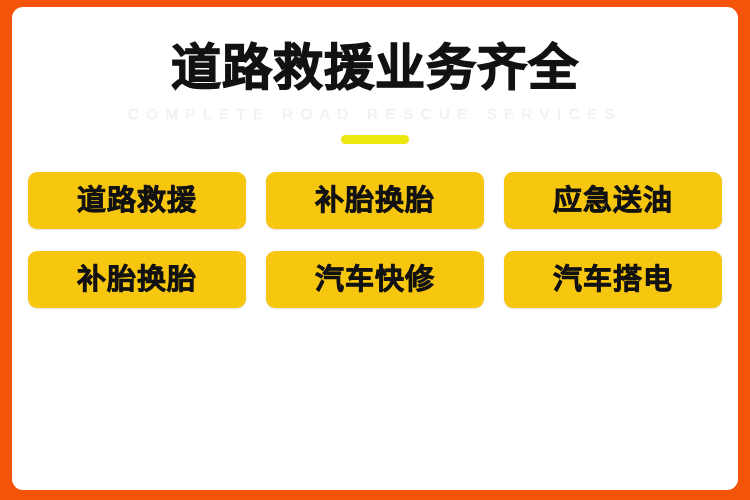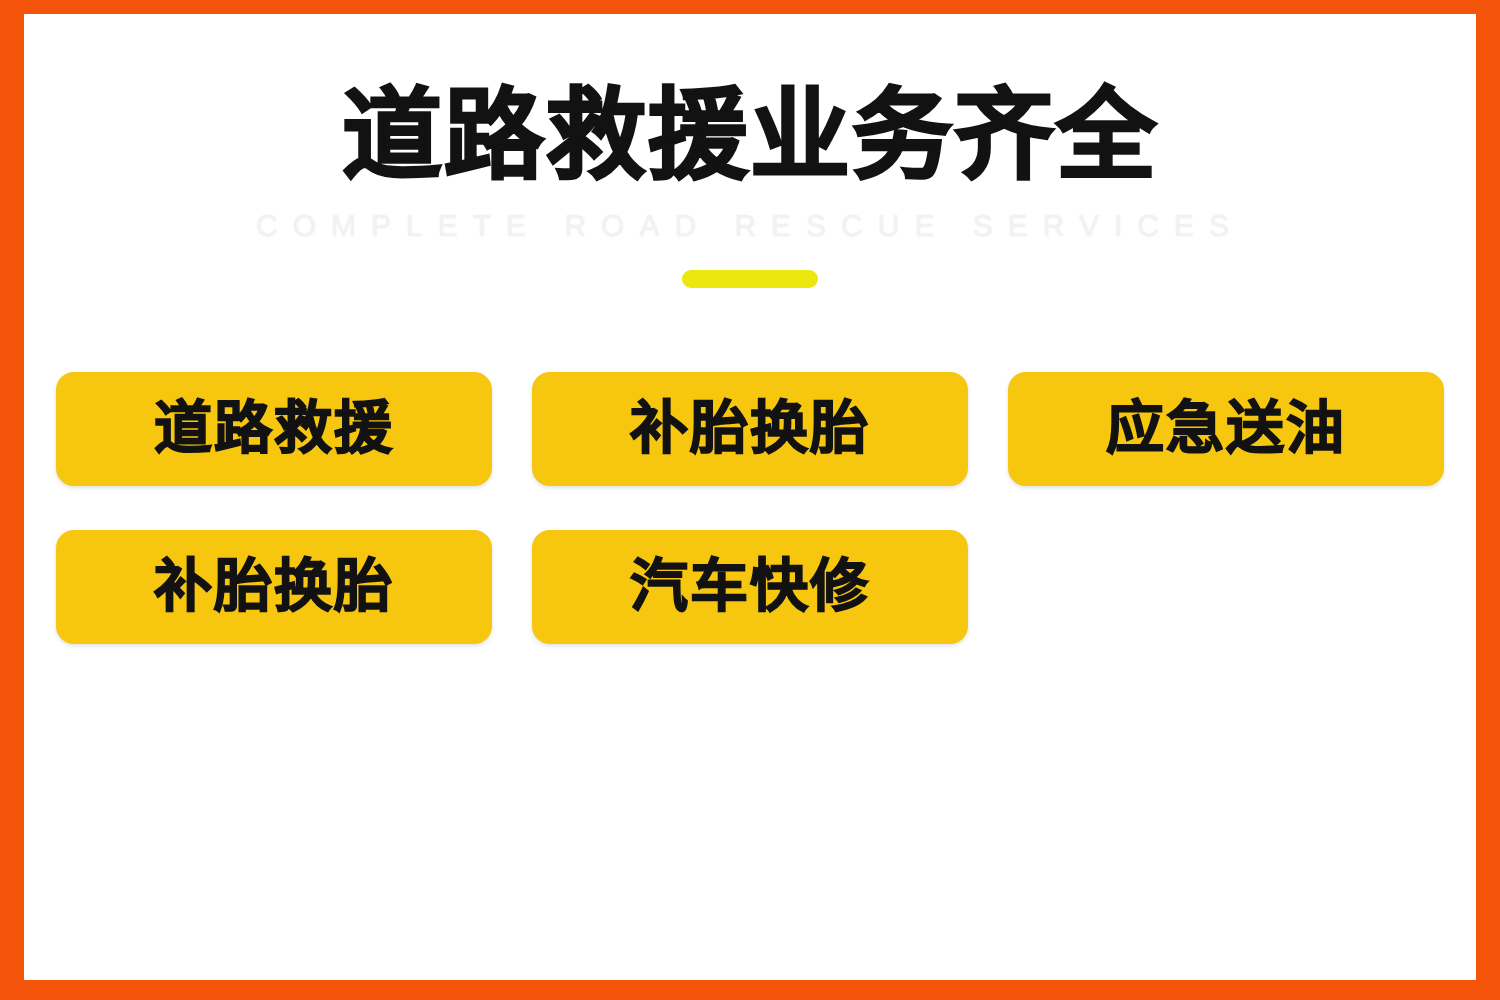--- a/index.html
+++ b/index.html
@@ -32,20 +32,21 @@
 
   .canvas {
     position: relative;
     width: 100%;
     height: 100%;
     background: #ffffff;
     box-sizing: border-box;
     display: flex;
     flex-direction: column;
     align-items: center;
+    border-radius: 11px;
   }
 
   
   .header {
     width: 100%;
     text-align: center;
     padding-top: 34px;
   }
 
   .main-title {
@@ -75,21 +76,21 @@
   .accent-bar {
     width: 68px;
     height: 9px;
     margin: 13px auto 0 auto;
     border-radius: 5px;
     background: #ece70f;
   }
 
   
   .grid {
-    margin-top: 42px;
+    margin-top: 28px;
     display: grid;
     grid-template-columns: repeat(3, 218px);
     grid-template-rows: repeat(3, 57px);
     column-gap: 20px;
     row-gap: 22px;
   }
 
   .chip {
     display: flex;
     align-items: center;
@@ -141,18 +142,21 @@
       </div>
 
       <div class="chip">
         <span class="chip-label">补胎换胎</span>
       </div>
 
       <div class="chip">
         <span class="chip-label">汽车快修</span>
       </div>
 
+      <div class="chip">
+        <span class="chip-label">汽车搭电</span>
+      </div>
 
 
     </div>
 
   </div>
 </div>
 
 </body></html>

